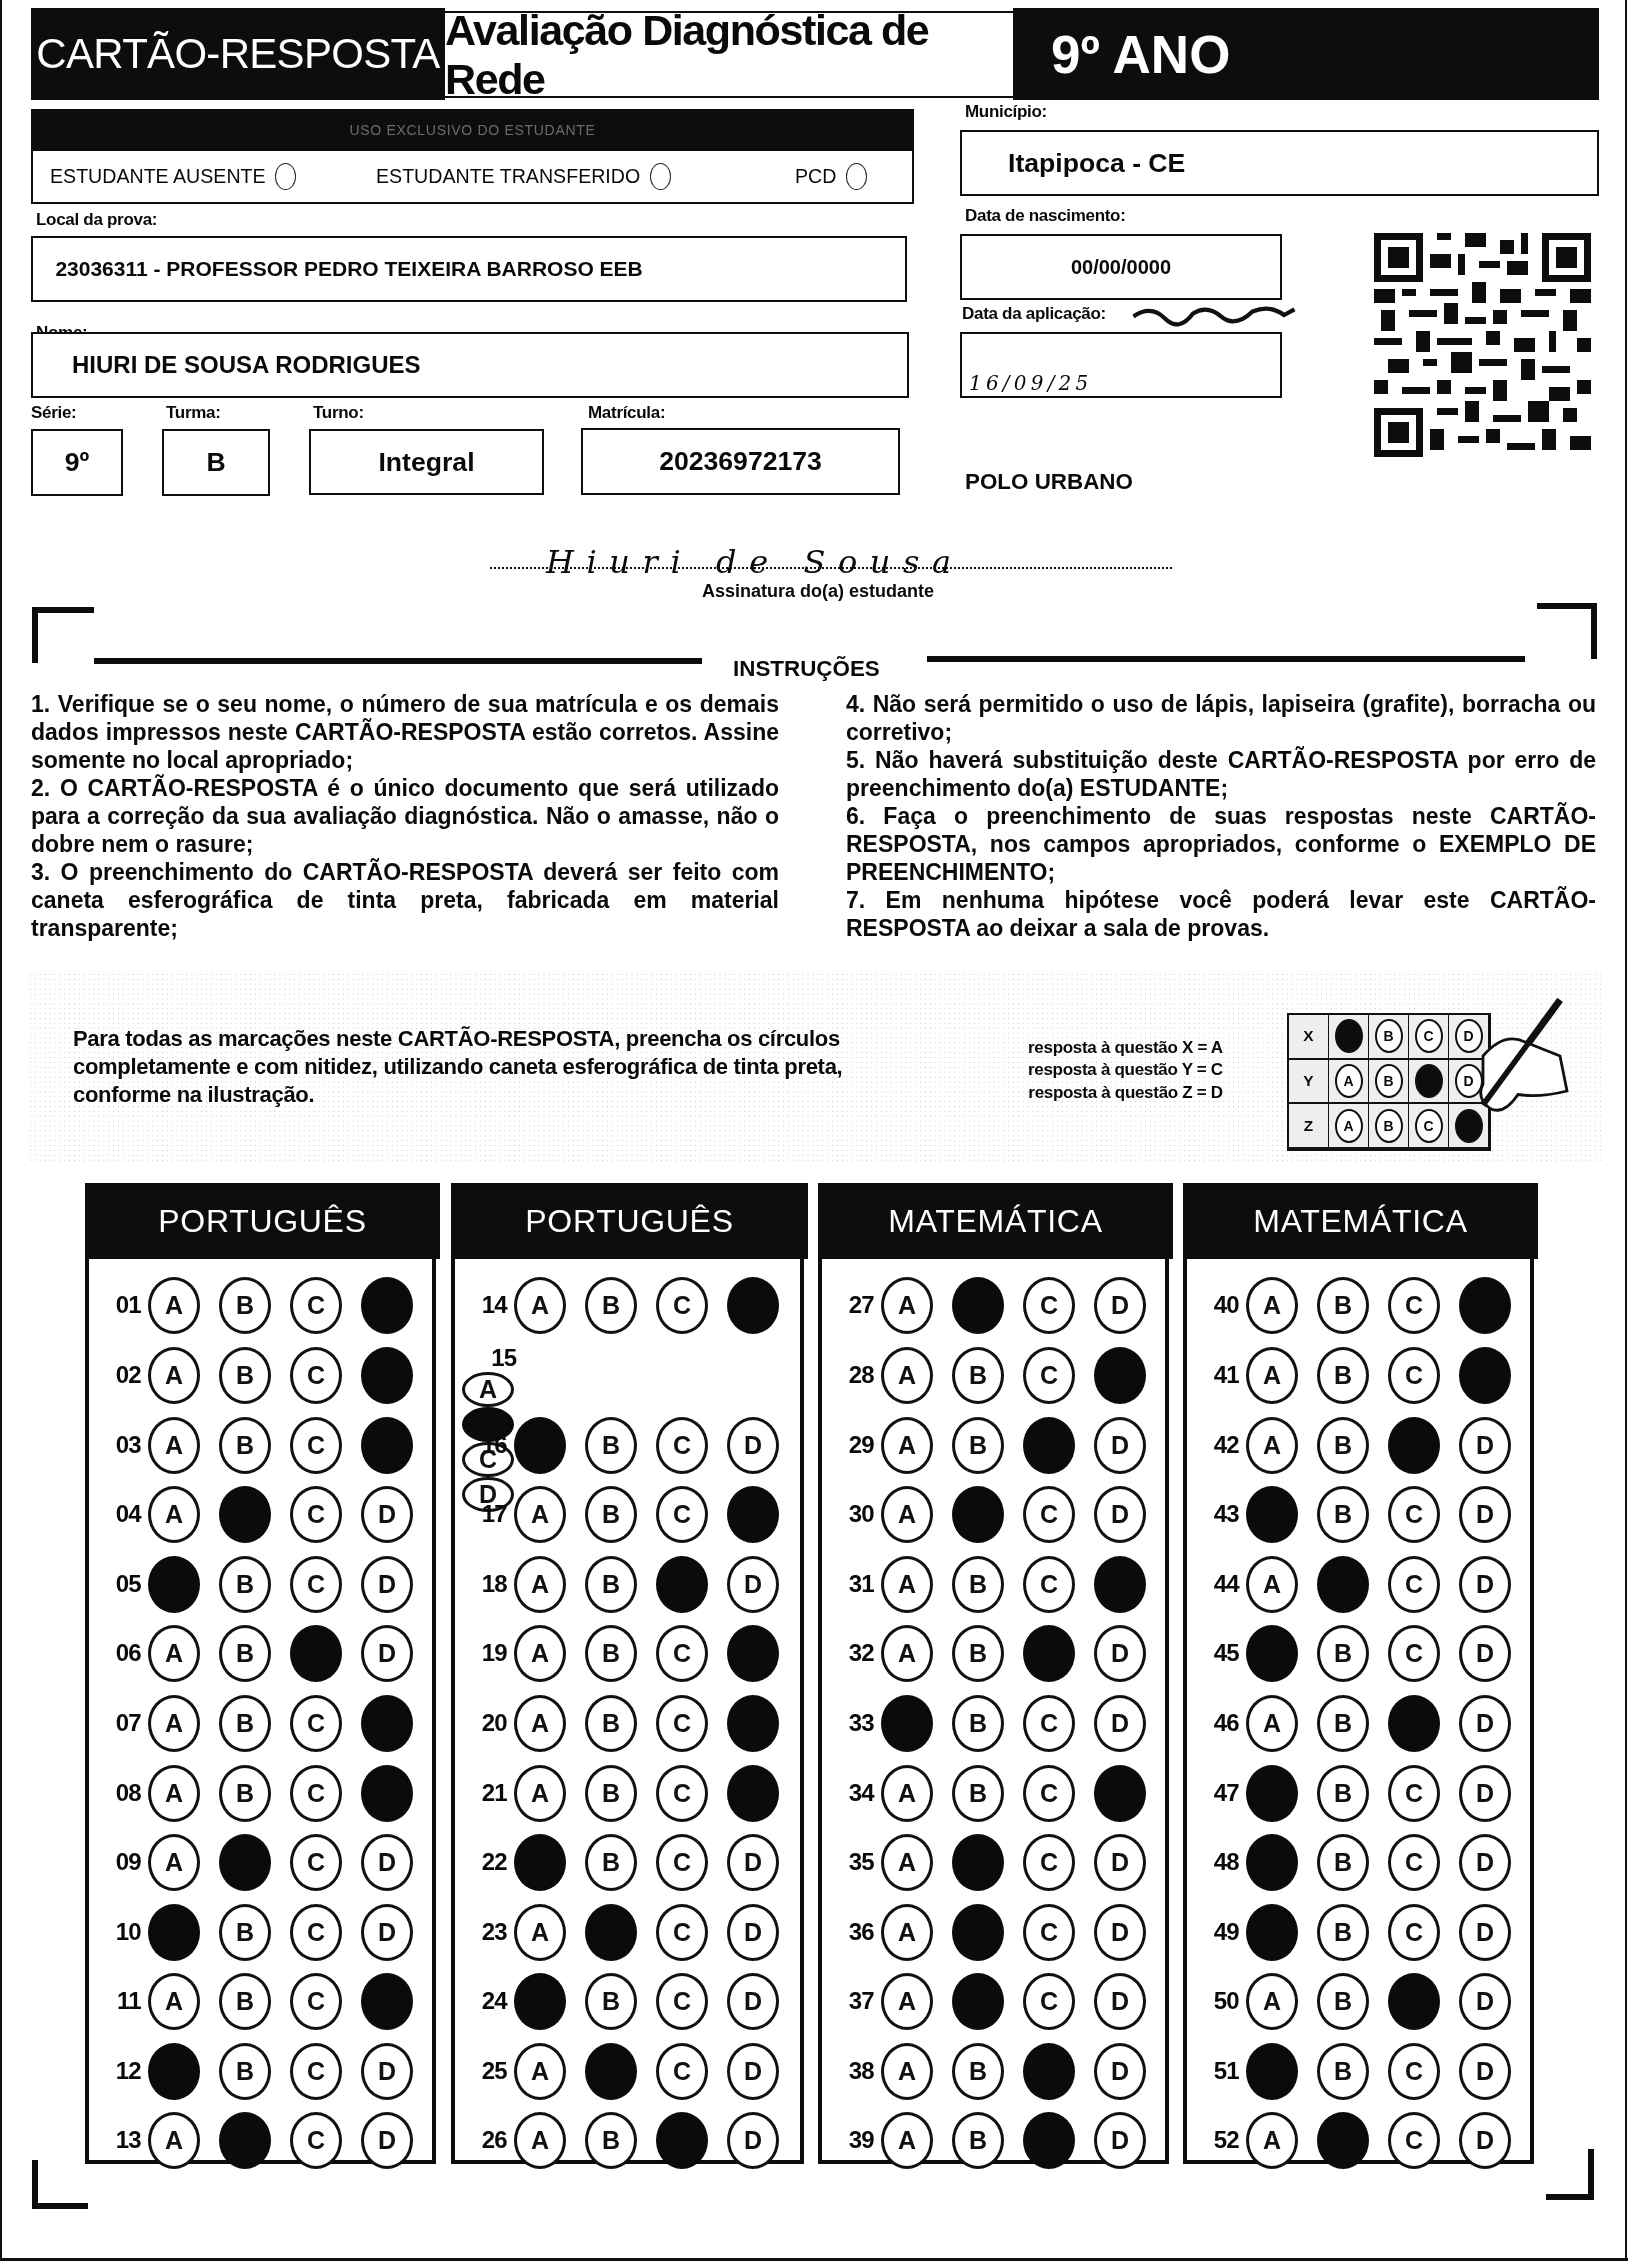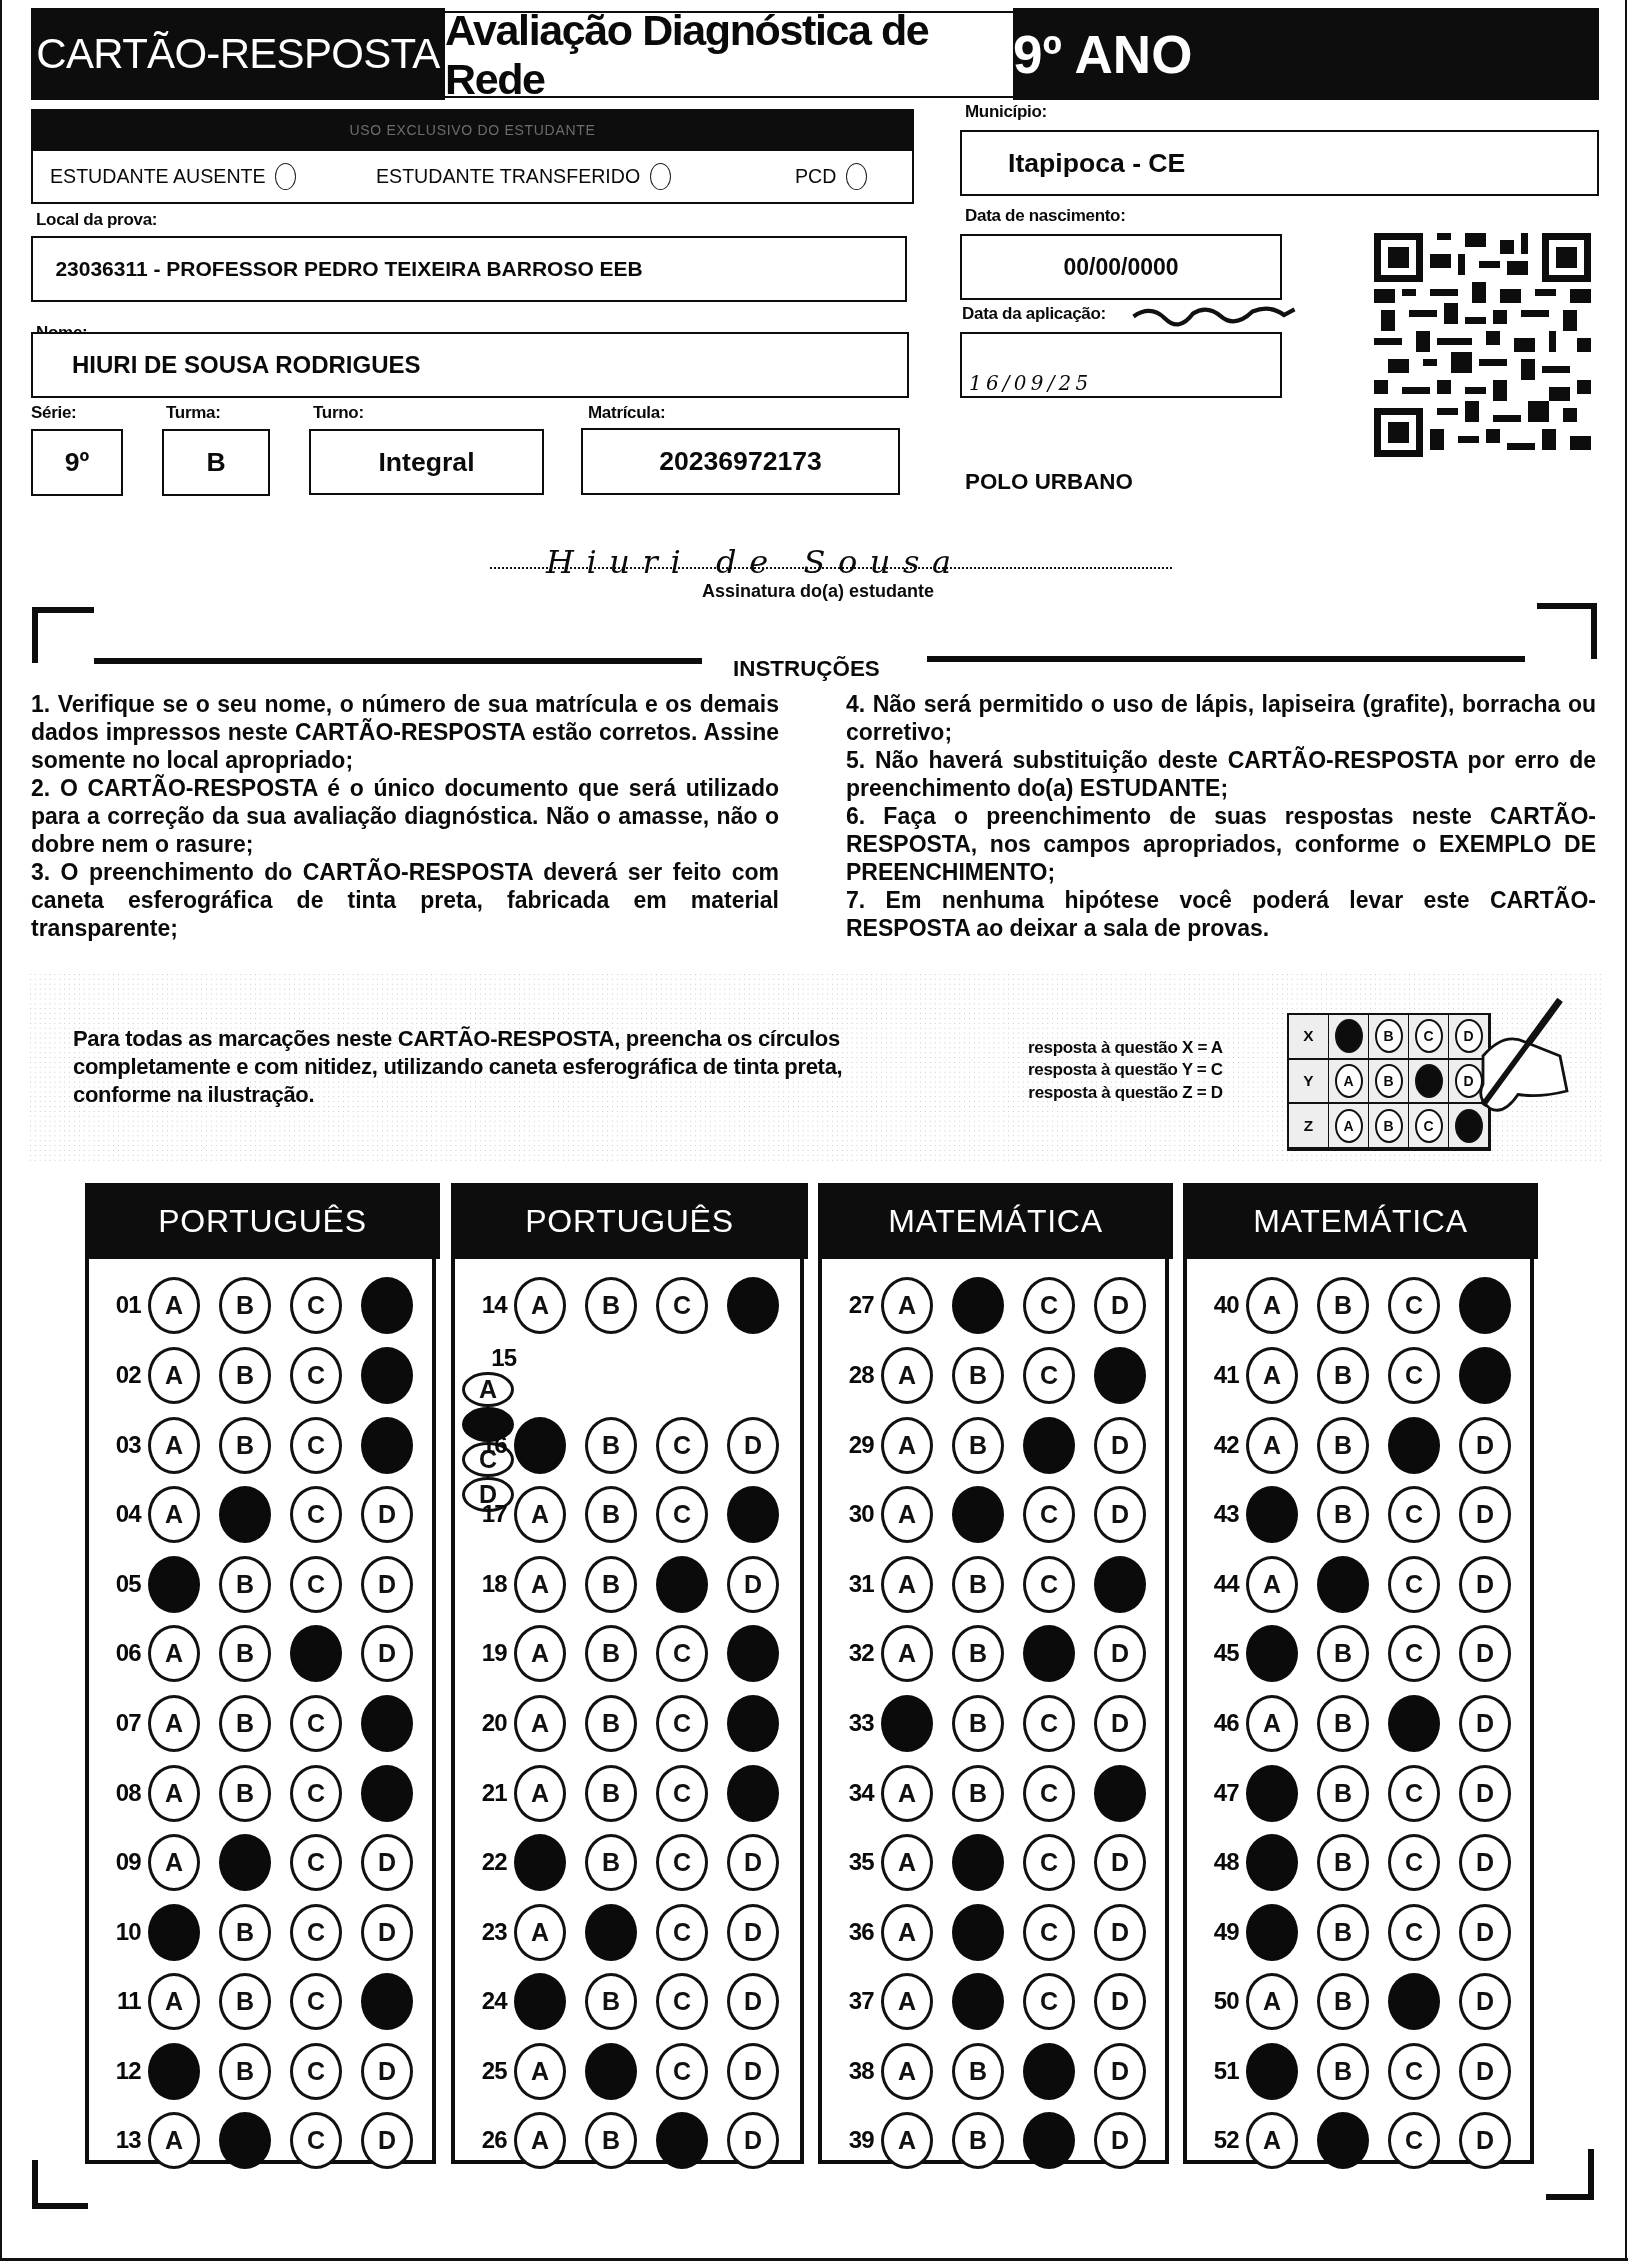--- a/index.html
+++ b/index.html
@@ -4,21 +4,21 @@
 <style>
   html, body { margin: 0; padding: 0; background: #ffffff; }
   body { width: 1629px; height: 2261px; position: relative; overflow: hidden; font-family: "Liberation Sans", sans-serif; color: #0a0a0a; }
   .abs { position: absolute; }
   .page-border { position: absolute; left: 0; top: 0; width: 1627px; height: 2259px; border-left: 2.1px solid #111; border-right: 2.1px solid #111; box-sizing: border-box; }
   .bottom-rule { position: absolute; left: 0; top: 2258px; width: 1629px; height: 2.8px; background: #111; }
 
   
   .hdr-left { left: 31px; top: 8.4px; width: 414px; height: 92px; background: #0d0d0d; color: #fff; font-family: "Liberation Sans", sans-serif; font-size: 42px; display: flex; align-items: center; justify-content: center; letter-spacing: -0.7px; }
   .hdr-mid { left: 445px; top: 11.2px; width: 568px; height: 87px; background: #fff; border-top: 2.8px solid #0d0d0d; border-bottom: 2.8px solid #0d0d0d; box-sizing: border-box; font-size: 43px; font-weight: bold; display: flex; align-items: center; justify-content: center; letter-spacing: -1.4px; }
-  .hdr-right { left: 1013px; top: 8.4px; width: 586px; height: 92px; background: #0d0d0d; color: #fff; font-size: 53px; display: flex; align-items: center; box-sizing: border-box; font-weight: bold; }
+  .hdr-right { left: 1013px; top: 8.4px; width: 586px; height: 92px; background: #0d0d0d; color: #fff; font-size: 53px; display: flex; align-items: center; padding-left: 38px; box-sizing: border-box; font-weight: bold; }
 
   
   .aplic-head { left: 31px; top: 109px; width: 883px; height: 42px; background: #0d0d0d; color: #6d6d6d; font-size: 14px; display: flex; align-items: center; justify-content: center; letter-spacing: 0.7px; }
   .aplic-body { left: 31px; top: 151px; width: 883px; height: 53px; border: 2.8px solid #0d0d0d; border-top: none; box-sizing: border-box; display: flex; align-items: center; font-size: 19.6px; }
   .aplic-opt { position: absolute; display: flex; align-items: center; gap: 9.8px; }
   .ring { width: 21px; height: 26.6px; border: 1.4px solid #222; border-radius: 50%; box-sizing: border-box; display: inline-block; }
 
   .lbl { font-size: 17px; font-weight: bold; letter-spacing: -0.3px; }
   .field { border: 2.8px solid #0d0d0d; box-sizing: border-box; font-weight: bold; display: flex; align-items: center; background: #fff; }
 
@@ -100,21 +100,21 @@
   <span>20236972173</span>
 </div>
 
 <div class="abs lbl" style="left:965px; top:102px;">Município:</div>
 <div class="abs field" style="left:934px; top:91px; width:0; height:0; border:none;"></div>
 <div class="abs field" style="left:960px; top:130px; width:639px; height:66px; padding-left:46px; font-size:26.6px;">
   <span>Itapipoca - CE</span>
 </div>
 
 <div class="abs lbl" style="left:965px; top:206px;">Data de nascimento:</div>
-<div class="abs field" style="left:960px; top:234px; width:322px; height:66px; justify-content:center; font-size:23px;">
+<div class="abs field" style="left:960px; top:234px; width:322px; height:66px; justify-content:center; font-size:20px;">
   <span>00/00/0000</span>
 </div>
 
 <div class="abs lbl" style="left:962px; top:304px;">Data da aplicação:</div>
 <svg class="abs" style="left:1130px; top:301px;" width="168" height="28" viewBox="0 0 240 40">
   <path d="M5 22 Q30 5 50 25 T90 18 Q110 5 130 22 T175 15 Q200 5 220 20 L235 12" stroke="#111" stroke-width="6" fill="none"></path>
 </svg>
 <div class="abs field" style="left:960px; top:332px; width:322px; height:66px; align-items:flex-end; padding-left:7px; padding-bottom:1.4px;">
   <span style="font-family:'DejaVu Serif', serif; font-style:italic; font-weight:normal; font-size:20px; letter-spacing:4.2px;">16/09/25</span>
 </div>

